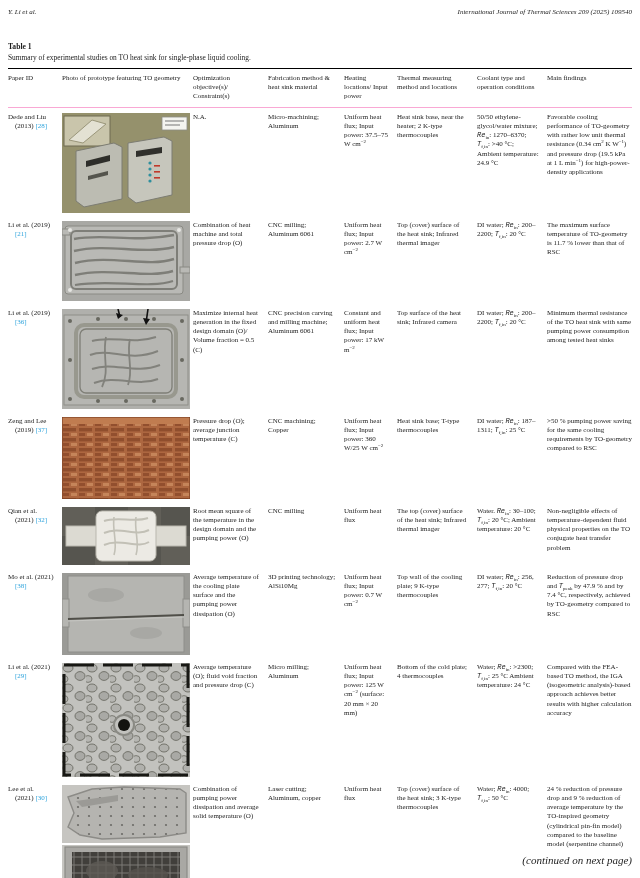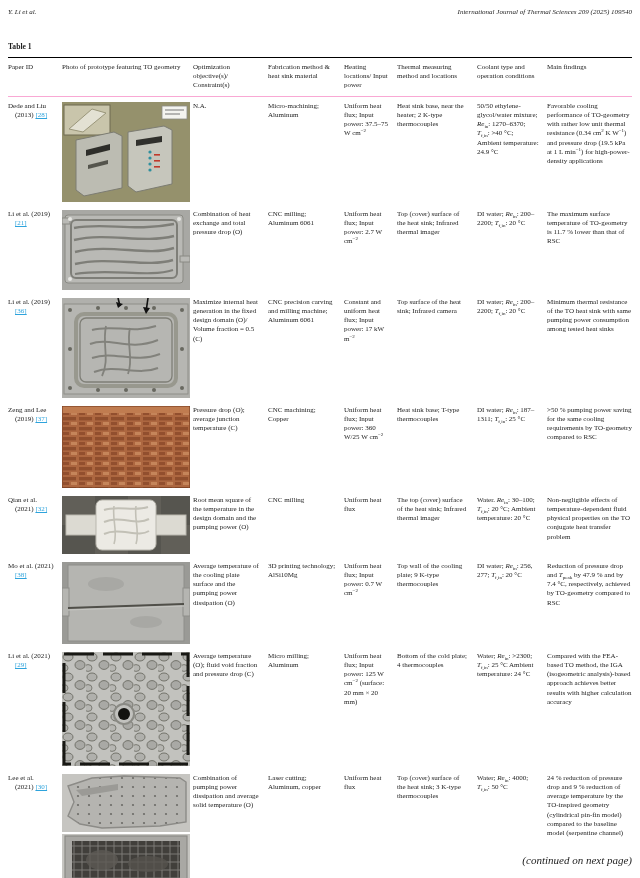--- a/index.html
+++ b/index.html
@@ -19,41 +19,42 @@
                      table-layout:fixed; border-top:1px solid #000; }
   col.c1{width:54px} col.c2{width:131px} col.c3{width:75px} col.c4{width:76px}
   col.c5{width:53px} col.c6{width:80px} col.c7{width:70px} col.c8{width:85px}
 
   th{ font-size:7px; font-weight:normal; text-align:left; vertical-align:top;
       padding:5px 8px 5px 0; border-bottom:1px solid #f9a8d4; line-height:1.32; }
   td{ font-size:7px; vertical-align:top; padding:5px 8px 3px 0; line-height:1.32; }
   td:last-child, th:last-child{ padding-right:0; }
 
   .hang{ padding-left:7px; text-indent:-7px; }
-  .cite{ color:var(--cite);text-decoration:underline; }
+  .cite{ color:var(--cite); }
   sub,sup{ font-size:5px; line-height:0; }
-  i{ font-style:italic; }
+  i{ font-style:italic;font-family:Liberation Mono, monospace; }
 
   .photo{ display:block; }
   .photo + .photo{ margin-top:2px; }
 
   .contnote{ position:absolute; right:8px; bottom:12px; font-size:11px; font-style:italic; }
 </style>
 </head>
 <body>
 
 <div class="page">
 
   <div class="runhead">
     <span>Y. Li et al.</span>
     <span>International Journal of Thermal Sciences 209 (2025) 109540</span>
   </div>
 
   <div class="tablehead">
     <div class="tlabel">Table 1</div>
+    <div class="tcaption">Summary of experimental studies on TO heat sink for single-phase liquid cooling.</div>
   </div>
 
   <table class="paper-table">
     <colgroup>
       <col class="c1">
         <col class="c2">
         <col class="c3">
         <col class="c4">
       <col class="c5">
         <col class="c6">
@@ -122,21 +123,21 @@
             <path d="M13,42 C50,33 84,47 112,38" fill="none" stroke="#7e7e78" stroke-width="2.4"></path>
             <path d="M13,54 C48,46 84,58 111,50" fill="none" stroke="#7e7e78" stroke-width="2.4"></path>
             <path d="M13,64 C50,58 86,68 111,60" fill="none" stroke="#7e7e78" stroke-width="2.2"></path>
             <rect x="118" y="46" width="10" height="6" fill="#b9b9b5" stroke="#8a8a84" stroke-width="1"></rect>
             <rect x="0" y="8" width="8" height="6" fill="#b9b9b5" stroke="#8a8a84" stroke-width="1"></rect>
             <circle cx="8" cy="9" r="2" fill="#e6e6e2"></circle>
               <circle cx="117" cy="9" r="2" fill="#e6e6e2"></circle>
             <circle cx="8" cy="69" r="2" fill="#e6e6e2"></circle>
           </svg>
         </td>
-        <td>Combination of heat exchange and total pressure drop (O)</td>
+        <td>Combination of heat machine and total pressure drop (O)</td>
         <td>CNC milling; Aluminum 6061</td>
         <td>Uniform heat flux; Input power: 2.7 W cm<sup>−2</sup></td>
         <td>Top (cover) surface of the heat sink; Infrared thermal imager</td>
         <td>DI water; <i>Re</i><sub>in</sub>: 200–2200; <i>T</i><sub>f,in</sub>: 20 °C</td>
         <td>The maximum surface temperature of TO-geometry is 11.7 % lower than that of RSC</td>
       </tr>
 
       <tr>
         <td style="height:104px">
             <div class="hang">Li et al. (2019) <span class="cite">[36]</span></div>

